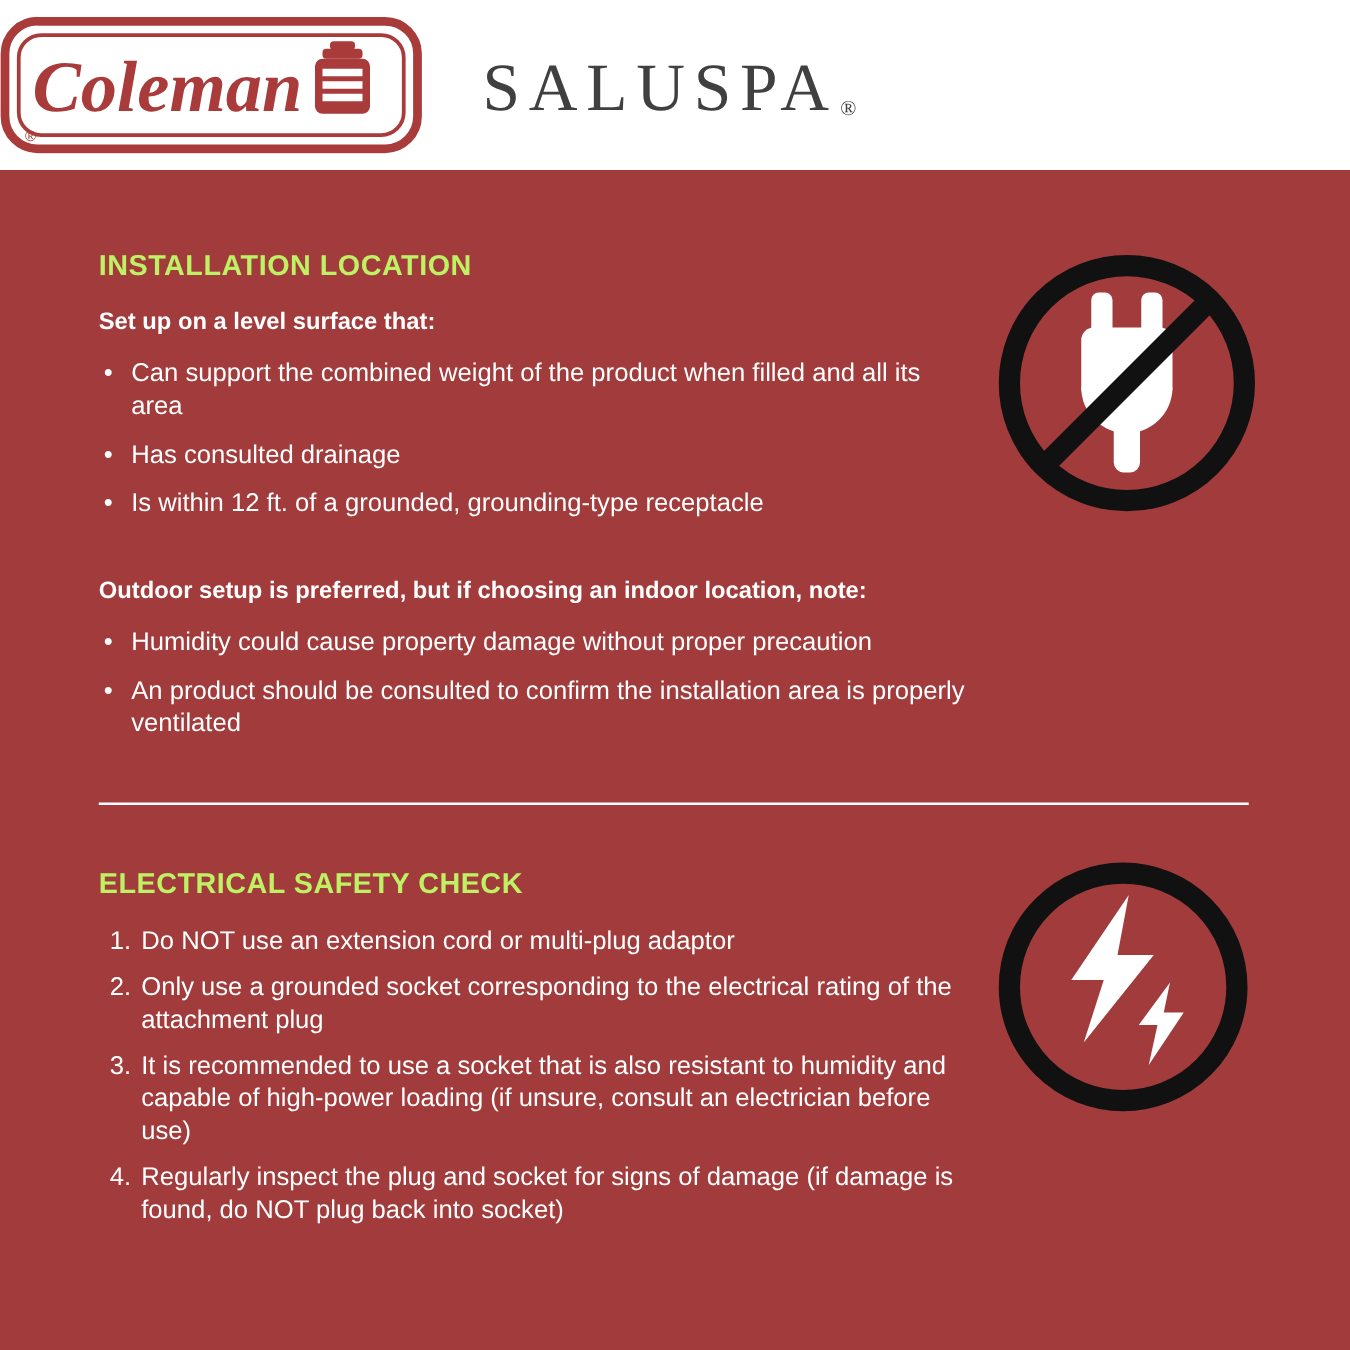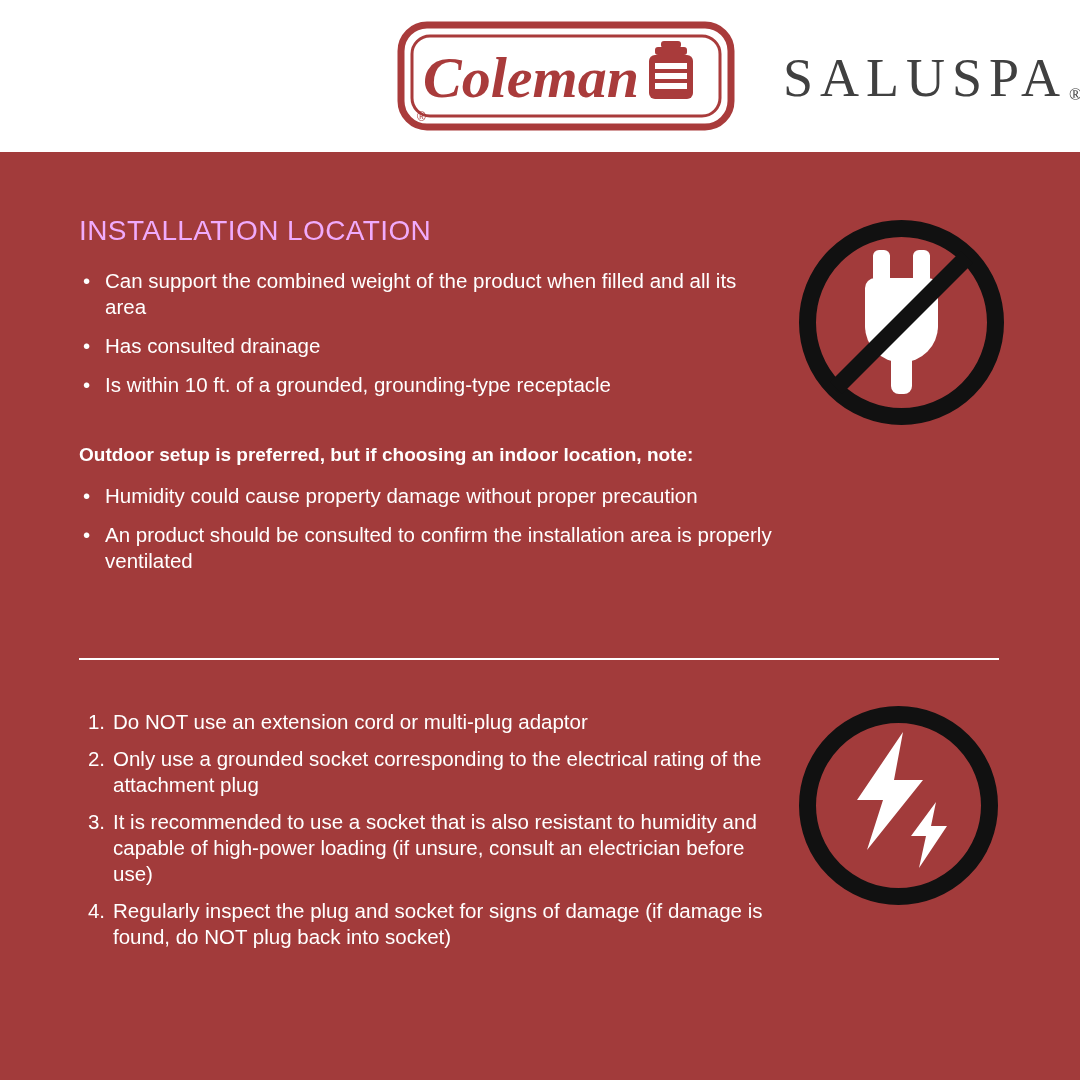--- a/index.html
+++ b/index.html
@@ -16,25 +16,25 @@
   .page {
     width: 1080px;
     height: 1080px;
     position: relative;
     display: flex;
     flex-direction: column;
   }
 
   
   .header {
-    height: 152px;
+    height: 136px;
     background: #ffffff;
     display: flex;
     align-items: center;
-    justify-content: flex-end;
+    justify-content: flex-start;
     gap: 48px;
     flex: 0 0 auto;
   }
   .coleman-logo {
     position: relative;
     width: 338px;
     height: 110px;
   }
   .coleman-logo svg {
     display: block;
@@ -64,24 +64,24 @@
     position: relative;
     padding: 0;
     color: #ffffff;
   }
 
   .section {
     position: relative;
   }
 
   .sec-title {
-    font-size: 28px;
-    font-weight: normal;
+    font-size: 23px;
+    font-weight: bold;
     letter-spacing: 0.4px;
-    color: #f0abfc;
+    color: #bef264;
     margin: 0;
   }
   .sec-sub {
     font-size: 19px;
     font-weight: bold;
     color: #ffffff;
     margin: 0;
   }
 
   .bullets {
@@ -196,33 +196,34 @@
 
     <div class="saluspa-wordmark">
       <span>SALUSPA</span><span class="reg">®</span>
     </div>
   </div>
 
   <div class="body-red">
 
     <div class="section" id="installation-section">
       <h1 class="sec-title">INSTALLATION LOCATION</h1>
+      <p class="sec-sub">Set up on a level surface that:</p>
 
       <ul class="bullets" id="install-bullets">
         <li>
           <span class="mark">•</span>
           <span class="txt">Can support the combined weight of the product when filled and all its area</span>
         </li>
         <li>
           <span class="mark">•</span>
           <span class="txt">Has consulted drainage</span>
         </li>
         <li>
           <span class="mark">•</span>
-          <span class="txt">Is within 10 ft. of a grounded, grounding-type receptacle</span>
+          <span class="txt">Is within 12 ft. of a grounded, grounding-type receptacle</span>
         </li>
       </ul>
 
       <p class="sec-sub" id="indoor-sub">Outdoor setup is preferred, but if choosing an indoor location, note:</p>
 
       <ul class="bullets" id="indoor-bullets">
         <li>
           <span class="mark">•</span>
           <span class="txt">Humidity could cause property damage without proper precaution</span>
         </li>
@@ -245,20 +246,21 @@
           <rect x="96" y="120" width="21" height="58" rx="8"></rect>
         </g>
 
         <line x1="41" y1="172" x2="172" y2="41" stroke="#111111" stroke-width="17"></line>
       </svg>
     </div>
 
     <div class="divider"></div>
 
     <div class="section" id="electrical-section">
+      <h1 class="sec-title">ELECTRICAL SAFETY CHECK</h1>
 
       <ul class="bullets ordered">
         <li>
           <span class="mark">1.</span>
           <span class="txt">Do NOT use an extension cord or multi-plug adaptor</span>
         </li>
         <li>
           <span class="mark">2.</span>
           <span class="txt">Only use a grounded socket corresponding to the electrical rating of the attachment plug</span>
         </li>

